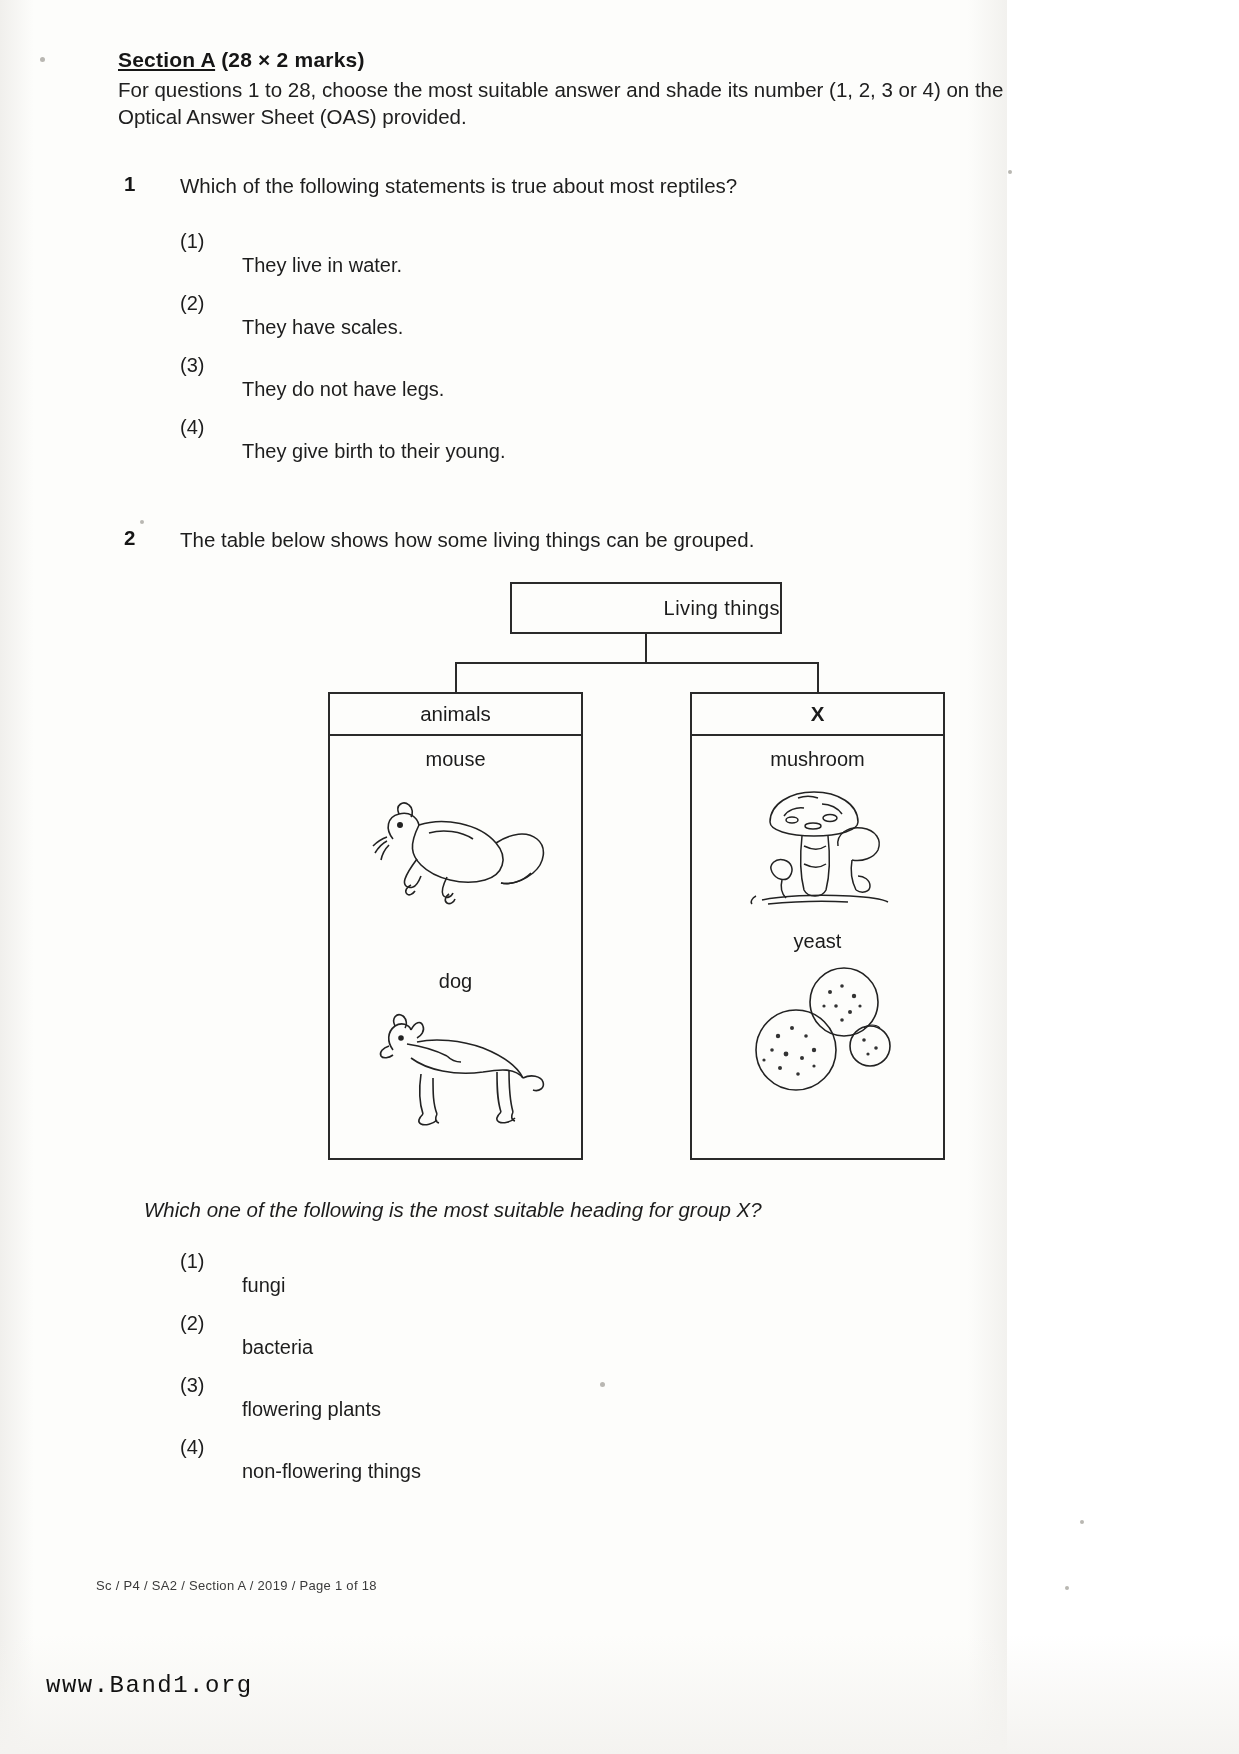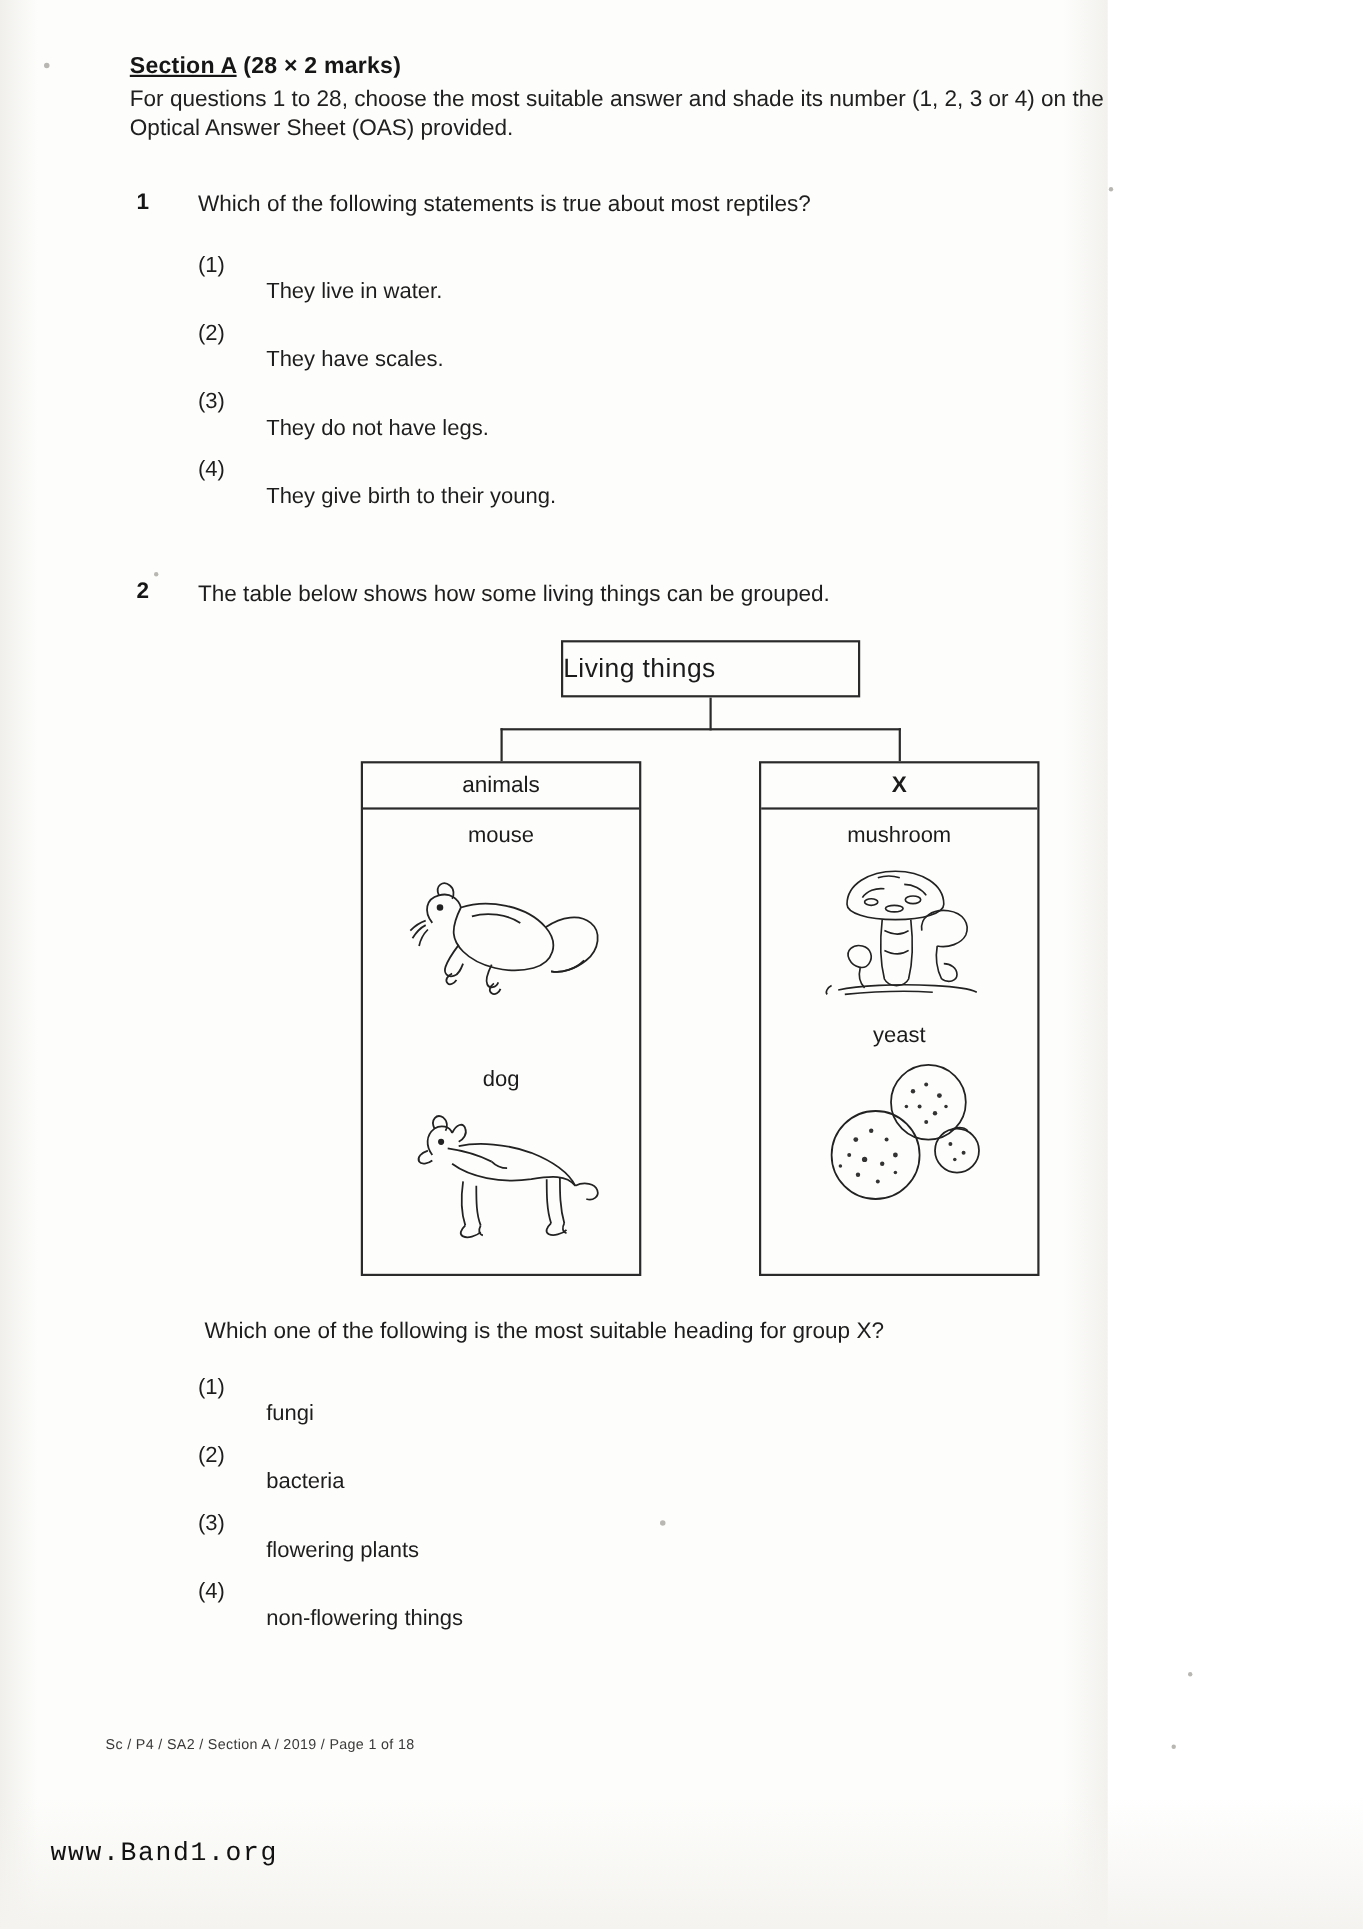--- a/index.html
+++ b/index.html
@@ -113,22 +113,22 @@
     box-sizing: border-box;
     background: #fdfdfb;
   }
   .root-box {
     left: 330px;
     top: 0;
     width: 272px;
     height: 52px;
     display: flex;
     align-items: center;
-    justify-content: flex-start;
-    font-size: 24px;
+    justify-content: flex-end;
+    font-size: 20px;
     letter-spacing: 0.4px;
   }
   .group-box {
     width: 255px;
     height: 468px;
     top: 110px;
   }
   .group-left { left: 148px; }
   .group-right { left: 510px; }
 
@@ -159,24 +159,25 @@
   .specimen-art svg { display: block; }
 
   
   .line { position: absolute; background: #2a2a2a; }
   .v-root { left: 465px; top: 52px; width: 2px; height: 30px; }
   .h-span { left: 275px; top: 80px; width: 364px; height: 2px; }
   .v-left { left: 275px; top: 80px; width: 2px; height: 30px; }
   .v-right { left: 637px; top: 80px; width: 2px; height: 30px; }
 
   .sub-question {
-    margin-left: 68px;
+    margin-left: 26px;
     margin-top: 26px;
     font-size: 20.5px;
     color: #1d1d1d;
+    font-style: italic;
   }
 
   .footer-code {
     position: absolute;
     left: 96px;
     top: 1578px;
     font-size: 13px;
     color: #3a3a3a;
     letter-spacing: 0.3px;
   }

